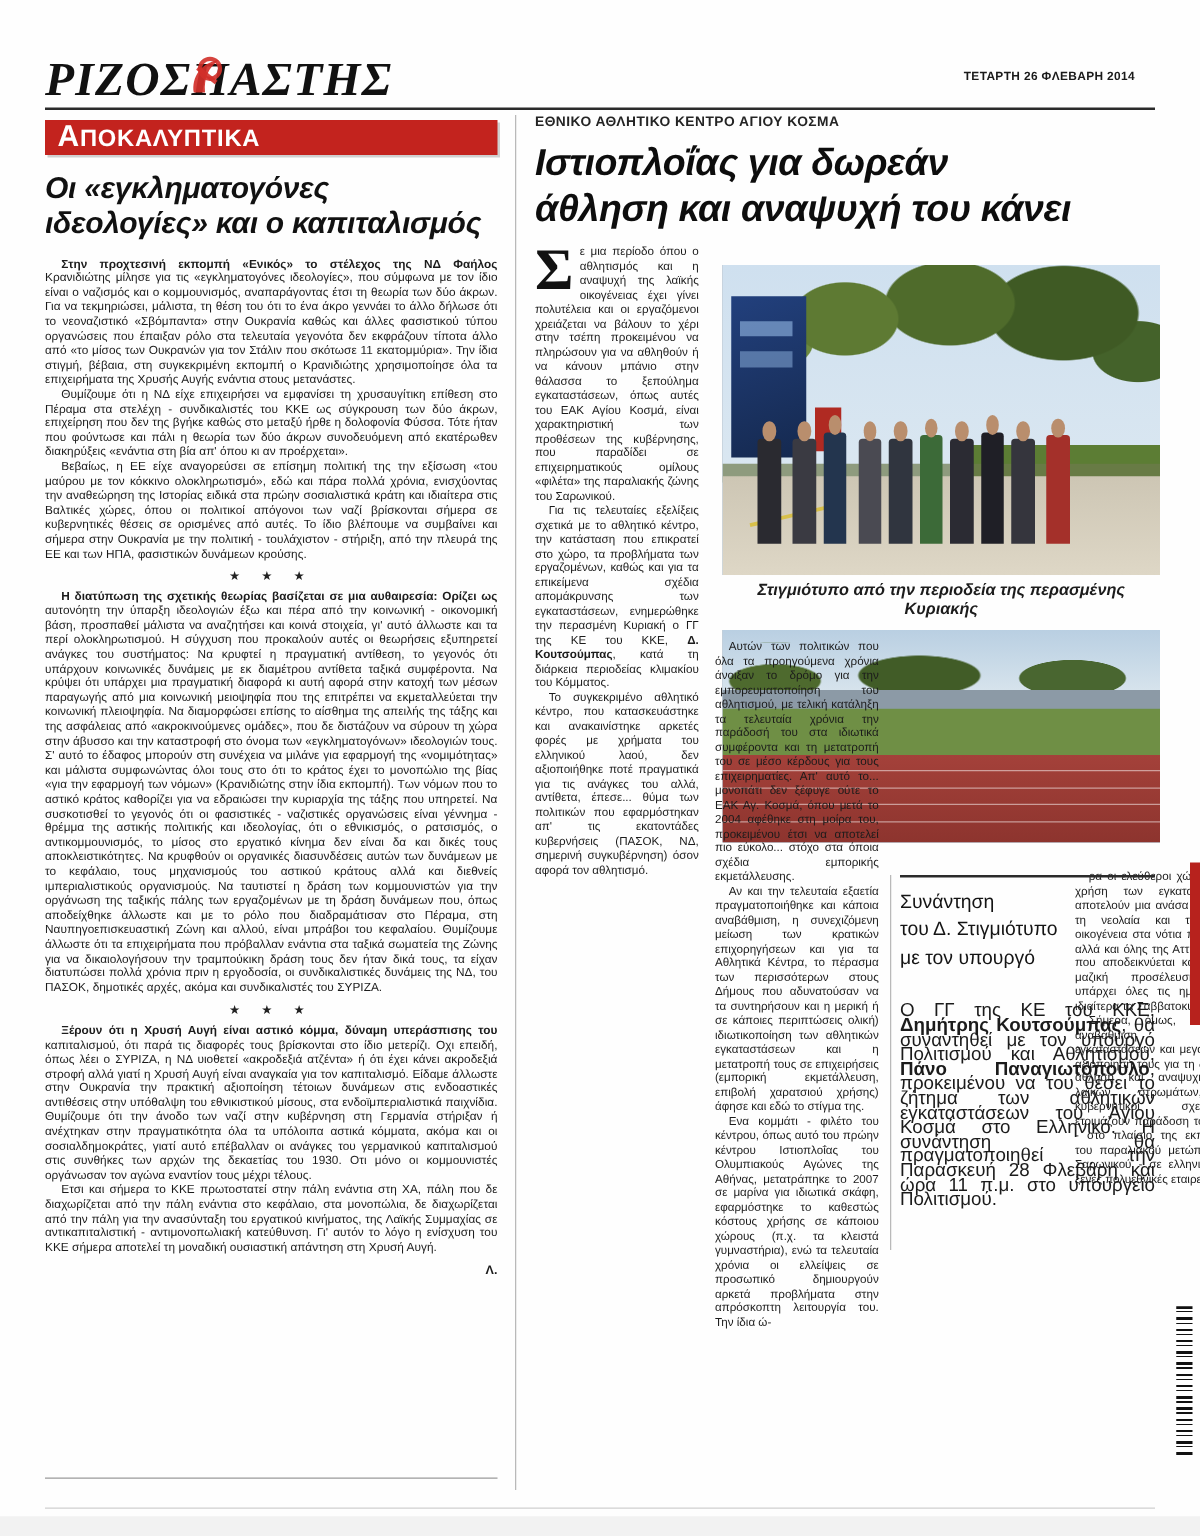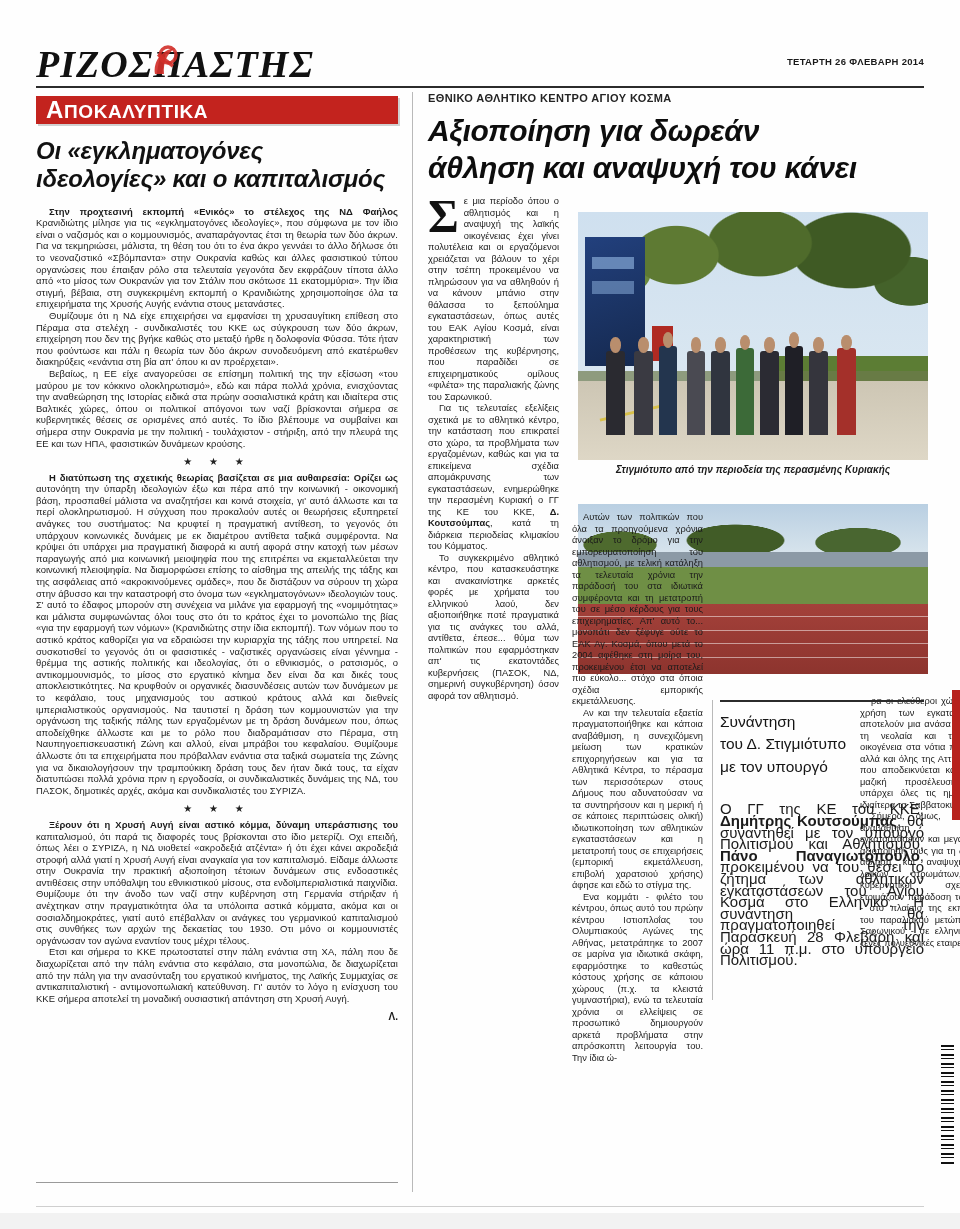--- a/index.html
+++ b/index.html
@@ -20,21 +20,21 @@
     font-family:"Liberation Serif","DejaVu Serif",serif;
     font-weight:bold;font-style:italic;
     font-size:38px;letter-spacing:1px;color:#111;
     white-space:nowrap;
   }
   .logo-mark{
     position:absolute;left:115px;top:2px;width:30px;height:34px;
     pointer-events:none;
   }
   .dateline{
-    position:absolute;right:0;top:14px;
+    position:absolute;right:16px;top:14px;
     font-size:9.5px;font-weight:bold;letter-spacing:.3px;color:#1a1a1a;
   }
   .rule-main{position:absolute;left:36px;top:86px;width:888px;height:2px;background:#2b2b2b;}
 
   
   .colrule{position:absolute;top:92px;width:1px;height:1100px;background:#b9b9b9;}
   .colrule.v1{left:412px;}
 
   
   .left{position:absolute;left:36px;top:96px;width:362px;}
@@ -96,21 +96,21 @@
     font-size:47px;line-height:37px;font-weight:bold;
     margin:2px 5px 0 0;color:#111;
   }
 
   
   .photo{position:absolute;overflow:hidden;background:#8aa0b4;}
   .photo-1{left:150px;top:16px;width:350px;height:248px;}
   .photo-2{left:150px;top:308px;width:350px;height:170px;}
   .caption{
     position:absolute;left:150px;top:268px;width:350px;
-    font-size:10px;font-style:italic;font-weight:bold;text-align:center;color:#1c1c1c;
+    font-size:13px;font-style:italic;font-weight:bold;text-align:center;color:#1c1c1c;
   }
 
   
   .p1-sky{position:absolute;inset:0;background:linear-gradient(#cfe0ef,#dfeaf2);}
   .p1-trees{position:absolute;left:0;top:0;width:100%;height:62%;
     background:
       radial-gradient(ellipse 70px 48px at 28% 28%, #5e7a33 0 60%, transparent 62%),
       radial-gradient(ellipse 85px 55px at 52% 20%, #4f6b2b 0 60%, transparent 62%),
       radial-gradient(ellipse 95px 60px at 78% 25%, #3f5a24 0 62%, transparent 64%),
       radial-gradient(ellipse 60px 40px at 95% 45%, #44622a 0 60%, transparent 62%),
@@ -193,21 +193,21 @@
       <p class="b-lead">Ξέρουν ότι η Χρυσή Αυγή είναι αστικό κόμμα, δύναμη υπεράσπισης του καπιταλισμού, ότι παρά τις διαφορές τους βρίσκονται στο ίδιο μετερίζι. Οχι επειδή, όπως λέει ο ΣΥΡΙΖΑ, η ΝΔ υιοθετεί «ακροδεξιά ατζέντα» ή ότι έχει κάνει ακροδεξιά στροφή αλλά γιατί η Χρυσή Αυγή είναι αναγκαία για τον καπιταλισμό. Είδαμε άλλωστε στην Ουκρανία την πρακτική αξιοποίηση τέτοιων δυνάμεων στις ενδοαστικές αντιθέσεις στην υπόθαλψη του εθνικιστικού μίσους, στα ενδοϊμπεριαλιστικά παιχνίδια. Θυμίζουμε ότι την άνοδο των ναζί στην κυβέρνηση στη Γερμανία στήριξαν ή ανέχτηκαν στην πραγματικότητα όλα τα υπόλοιπα αστικά κόμματα, ακόμα και οι σοσιαλδημοκράτες, γιατί αυτό επέβαλλαν οι ανάγκες του γερμανικού καπιταλισμού στις συνθήκες των αρχών της δεκαετίας του 1930. Οτι μόνο οι κομμουνιστές οργάνωσαν τον αγώνα εναντίον τους μέχρι τέλους.</p>
       <p>Ετσι και σήμερα το ΚΚΕ πρωτοστατεί στην πάλη ενάντια στη ΧΑ, πάλη που δε διαχωρίζεται από την πάλη ενάντια στο κεφάλαιο, στα μονοπώλια, δε διαχωρίζεται από την πάλη για την ανασύνταξη του εργατικού κινήματος, της Λαϊκής Συμμαχίας σε αντικαπιταλιστική - αντιμονοπωλιακή κατεύθυνση. Γι' αυτόν το λόγο η ενίσχυση του ΚΚΕ σήμερα αποτελεί τη μοναδική ουσιαστική απάντηση στη Χρυσή Αυγή.</p>
       <div class="sig">Λ.</div>
     </div>
   </div>
   <div class="left-bottom-rule"></div>
 
   <div class="right">
     <div class="kicker">ΕΘΝΙΚΟ ΑΘΛΗΤΙΚΟ ΚΕΝΤΡΟ ΑΓΙΟΥ ΚΟΣΜΑ</div>
     <div class="main-head">
-      <div>Αξιοποίηση για δωρεάν</div>
+      <div>Ιστιοπλοΐας για δωρεάν</div>
       <div>άθληση και αναψυχή του κάνει</div>
     </div>
   </div>
 
   <div class="rbody">
 
     <div class="photo photo-1">
       <div class="p1-sky"></div>
       <div class="p1-trees"></div>
       <div class="p1-building"></div>

